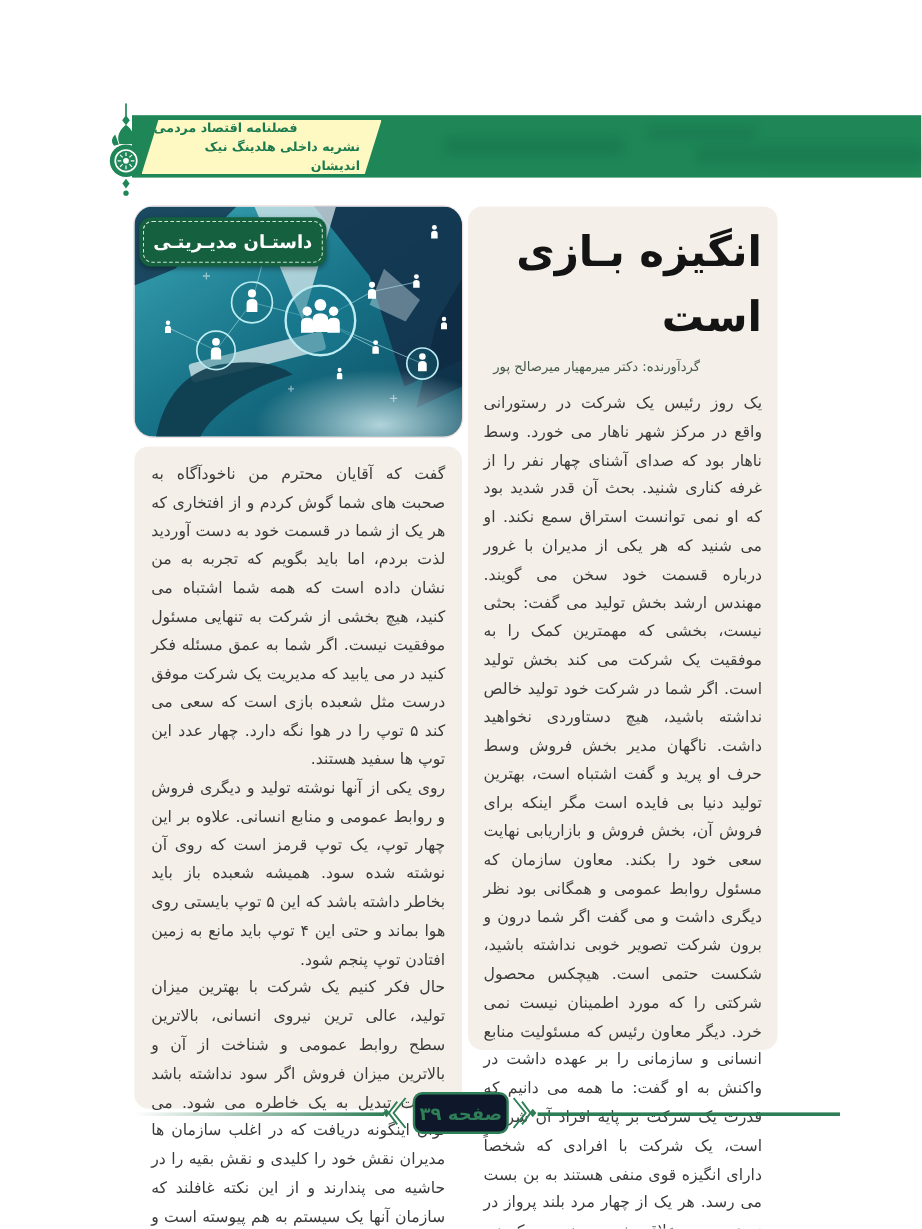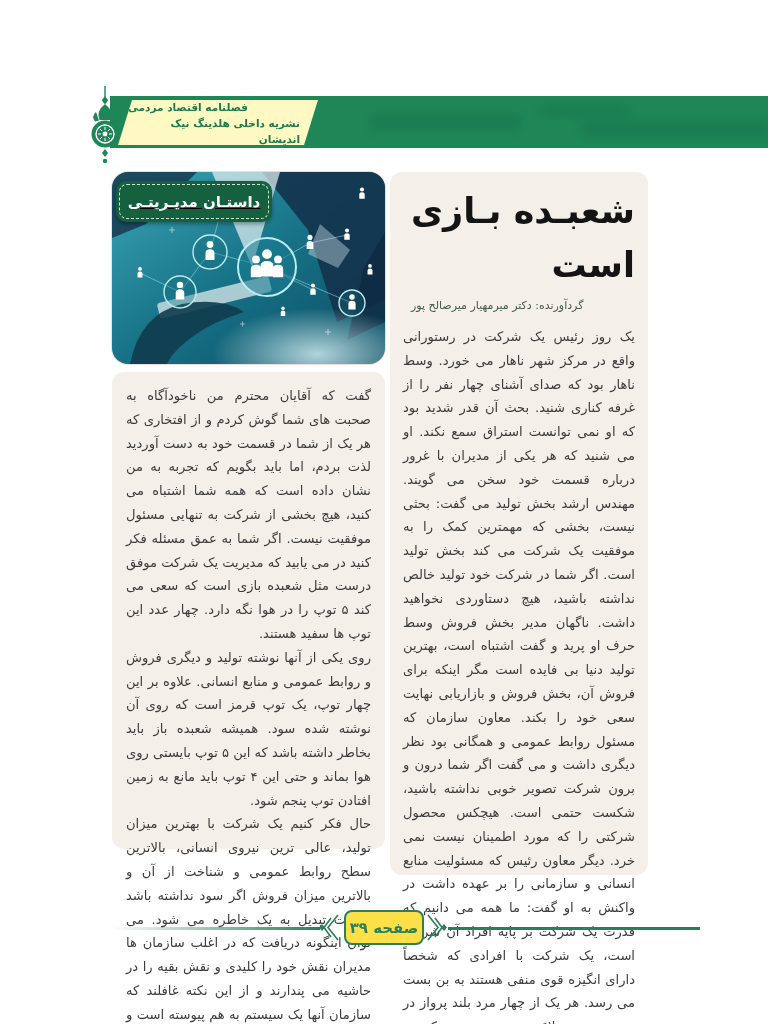--- a/index.html
+++ b/index.html
@@ -18,40 +18,40 @@
             padding:0 18px 0 10px;box-sizing:border-box;direction:rtl;}
   .masthead .l1{font-size:10.5px;font-weight:bold;color:#1b7a4e;line-height:16px;}
   .masthead .l2{font-size:10.5px;font-weight:bold;color:#1b7a4e;line-height:16px;}
   .logo{position:absolute;left:86px;top:86px;}
 
   
   .photo{position:absolute;left:112px;top:172px;width:273px;height:192px;border-radius:16px;
          overflow:hidden;box-shadow:0 0 0 1px rgba(190,120,120,.25);}
   .badge{position:absolute;left:116px;top:181px;width:156px;height:41px;background:#15613f;
          border-radius:10px;box-shadow:0 2px 4px rgba(0,0,0,.35);display:flex;align-items:center;
-         justify-content:center;z-index:5;text-decoration:underline;}
+         justify-content:center;z-index:5;}
   .badge .inner{position:absolute;inset:3px;border:1.5px dashed #cfe6d2;border-radius:8px;}
   .badge span{color:#ffffff;font-weight:bold;font-size:15px;direction:rtl;letter-spacing:1px;}
 
   
   .col{background:#f5efe9;border-radius:12px;box-sizing:border-box;direction:rtl;}
   .col-right{position:absolute;left:390px;top:172px;width:258px;height:703px;padding:12px 13px;}
-  .col-left{position:absolute;left:112px;top:372px;width:273px;height:477px;padding:12px 14px;}
+  .col-left{position:absolute;left:112px;top:372px;width:273px;height:552px;padding:12px 14px;}
   .headline{font-size:35px;line-height:54px;font-weight:800;color:#141414;text-align:right;
             letter-spacing:-.5px;}
   .byline{margin-top:7px;font-size:11px;color:#44584c;text-align:left;padding-left:8px;}
   .bodytext p{margin:0 0 0 0;font-size:13.1px;line-height:23.8px;color:#3c3c3c;
               text-align:justify;text-align-last:right;}
   .col-right .bodytext{margin-top:13px;}
 
   
   .foot-line{position:absolute;top:927px;height:2.5px;background:#2e7e57;}
   .foot-line.left{left:112px;width:208px;background:linear-gradient(to left,#2e7e57,rgba(46,126,87,0));}
   .foot-line.right{left:448px;width:252px;}
-  .page-box{position:absolute;left:344px;top:910px;width:80px;height:35px;background:#fde047;
+  .page-box{position:absolute;left:344px;top:910px;width:80px;height:35px;background:#0f172a;
             border:2px solid #2e7e57;border-radius:8px;box-sizing:border-box;display:flex;
             align-items:center;justify-content:center;}
   .page-box span{color:#2e7e57;font-weight:bold;font-size:15px;direction:rtl;}
   .orn{position:absolute;top:911px;}
   .orn.l{left:318px;}
   .orn.r{left:426px;transform:scaleX(-1);}
 </style>
 </head>
 <body>
 
@@ -157,21 +157,21 @@
       </g>
     </svg>
   </div>
 
   <div class="badge">
     <div class="inner"></div>
     <span>داستـان مدیـریتـی</span>
   </div>
 
   <div class="col col-right">
-    <div class="headline">شعبـده بـازی است</div>
+    <div class="headline">انگیزه بـازی است</div>
     <div class="byline">گردآورنده: دکتر میرمهیار میرصالح پور</div>
     <div class="bodytext">
         <p>یک روز رئیس یک شرکت در رستورانی واقع در مرکز شهر ناهار می خورد. وسط ناهار بود که صدای آشنای چهار نفر را از غرفه کناری شنید. بحث آن قدر شدید بود که او نمی توانست استراق سمع نکند. او می شنید که هر یکی از مدیران با غرور درباره قسمت خود سخن می گویند. مهندس ارشد بخش تولید می گفت: بحثی نیست، بخشی که مهمترین کمک را به موفقیت یک شرکت می کند بخش تولید است. اگر شما در شرکت خود تولید خالص نداشته باشید، هیچ دستاوردی نخواهید داشت. ناگهان مدیر بخش فروش وسط حرف او پرید و گفت اشتباه است، بهترین تولید دنیا بی فایده است مگر اینکه برای فروش آن، بخش فروش و بازاریابی نهایت سعی خود را بکند. معاون سازمان که مسئول روابط عمومی و همگانی بود نظر دیگری داشت و می گفت اگر شما درون و برون شرکت تصویر خوبی نداشته باشید، شکست حتمی است. هیچکس محصول شرکتی را که مورد اطمینان نیست نمی خرد. دیگر معاون رئیس که مسئولیت منابع انسانی و سازمانی را بر عهده داشت در واکنش به او گفت: ما همه می دانیم که قدرت یک شرکت بر پایه افراد آن شرکت است، یک شرکت با افرادی که شخصاً دارای انگیزه قوی منفی هستند به بن بست می رسد. هر یک از چهار مرد بلند پرواز در زمینه مورد علاقه خود بحث می کردند، بحث ادامه یافت تا اینکه رئیس نهار خود را تمام کرد.</p>
       </div>
   </div>
 
   <div class="col col-left">
     <div class="bodytext">
         <p>گفت که آقایان محترم من ناخودآگاه به صحبت های شما گوش کردم و از افتخاری که هر یک از شما در قسمت خود به دست آوردید لذت بردم، اما باید بگویم که تجربه به من نشان داده است که همه شما اشتباه می کنید، هیچ بخشی از شرکت به تنهایی مسئول موفقیت نیست. اگر شما به عمق مسئله فکر کنید در می یابید که مدیریت یک شرکت موفق درست مثل شعبده بازی است که سعی می کند ۵ توپ را در هوا نگه دارد. چهار عدد این توپ ها سفید هستند.</p>
         <p>روی یکی از آنها نوشته تولید و دیگری فروش و روابط عمومی و منابع انسانی. علاوه بر این چهار توپ، یک توپ قرمز است که روی آن نوشته شده سود. همیشه شعبده باز باید بخاطر داشته باشد که این ۵ توپ بایستی روی هوا بماند و حتی این ۴ توپ باید مانع به زمین افتادن توپ پنجم شود.</p>

